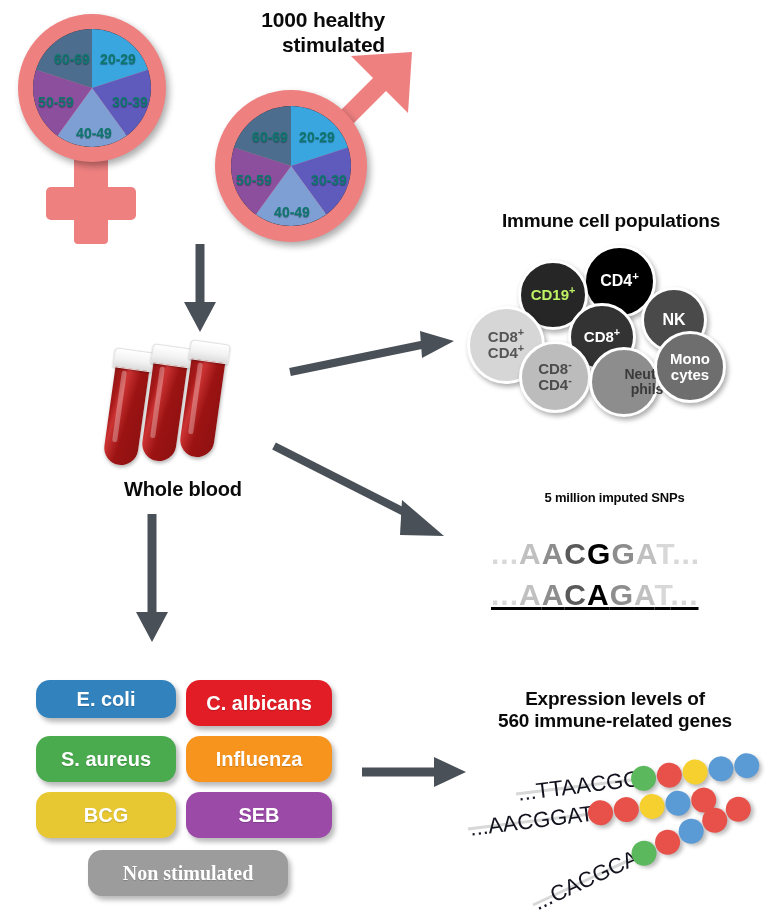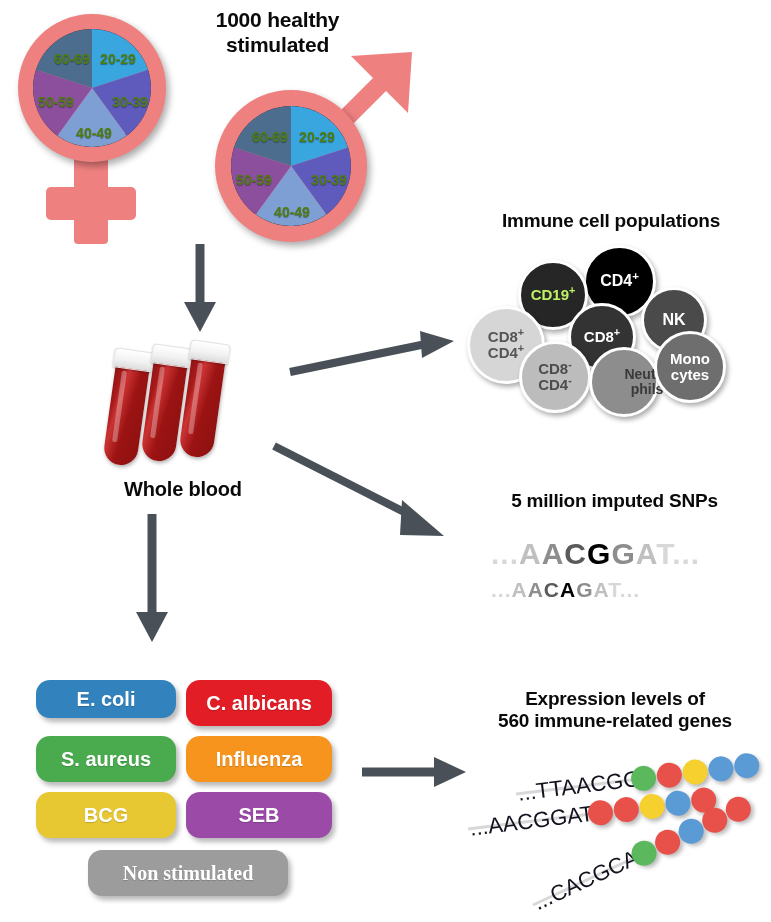--- a/index.html
+++ b/index.html
@@ -40,21 +40,21 @@
   }
   .pie-wrap {
     position: absolute;
     border-radius: 50%;
     overflow: hidden;
     box-shadow: inset 0 0 0 2px #3c3c4a;
   }
   .pie-svg { display:block; width:100%; height:100%; }
   .pie-label {
     position: absolute;
-    color: #4d7c0f;
+    color: #0f766e;
     font-weight: bold;
     white-space: nowrap;
     transform: translate(-50%, -50%);
     text-shadow: 0 1px 1px rgba(0,0,0,0.35);
   }
   .male-arrow { position: absolute; }
 
   
   .arrow-svg { position: absolute; overflow: visible; }
 
@@ -158,21 +158,21 @@
     border-radius: 50%;
     transform: translateY(-50%);
     box-shadow: 2px 3px 4px rgba(0,0,0,0.28);
   }
 </style>
 </head>
 <body>
 
 <div id="canvas">
 
-  <div class="abs hdr" style="left:170px; top:8px; width:215px; font-size:21px;">
+  <div class="abs hdr" style="left:170px; top:8px; width:215px; font-size:21px;text-align:right;">
     <div>1000 healthy</div>
     <div>stimulated</div>
   </div>
 
   <div class="gender" style="left:8px; top:14px; width:190px; height:230px;">
 
     <div class="gsym-stem" style="left:66px; top:140px; width:34px; height:90px; border-radius:4px;"></div>
 
     <div class="gsym-stem" style="left:38px; top:173px; width:90px; height:33px; border-radius:5px;"></div>
 
@@ -290,27 +290,27 @@
 
     <div class="bubble" style="left:134px; top:104px; width:70px; height:70px; background:#8d8d8d; color:#3a3a3a; font-size:14px;padding-left:46px;">
       <span>Neutro<br>phils</span>
     </div>
 
     <div class="bubble" style="left:199px; top:88px; width:72px; height:72px; background:#6e6e6e; color:#ffffff; font-size:15px;">
       <span>Mono<br>cytes</span>
     </div>
   </div>
 
-  <div class="abs hdr" style="left:462px; top:490px; width:305px; font-size:19px;">5 million imputed SNPs</div>
+  <div class="abs hdr" style="left:462px; top:490px; width:305px; font-size:13px;">5 million imputed SNPs</div>
 
   <div class="snp-row" style="left:491px; top:537px; font-size:30px; letter-spacing:1px;">
     <span class="faint">...</span><span class="dim">A</span><span class="mid">A</span><span class="dark">C</span><span class="hi">G</span><span class="mid">G</span><span class="dim">A</span><span class="faint">T</span><span class="faint">...</span>
   </div>
 
-  <div class="snp-row" style="left:491px; top:578px; font-size:21px; letter-spacing:1px;">
+  <div class="snp-row" style="left:491px; top:578px; font-size:30px; letter-spacing:1px;text-decoration:underline;">
     <span class="faint">...</span><span class="dim">A</span><span class="mid">A</span><span class="dark">C</span><span class="hi">A</span><span class="mid">G</span><span class="dim">A</span><span class="faint">T</span><span class="faint">...</span>
   </div>
 
   <div class="stim" style="left:36px; top:680px; width:140px; height:38px; background:#3182bd; font-size:20px;">E. coli</div>
   <div class="stim" style="left:36px; top:736px; width:140px; height:46px; background:#4aab4e; font-size:20px;">S. aureus</div>
 
   <div class="stim" style="left:186px; top:680px; width:146px; height:46px; background:#e31d26; font-size:20px;">C. albicans</div>
   <div class="stim" style="left:186px; top:736px; width:146px; height:46px; background:#f7941e; font-size:20px;">Influenza</div>
 
   <div class="stim" style="left:36px; top:792px; width:140px; height:46px; background:#e8c832; font-size:20px;">BCG</div>

